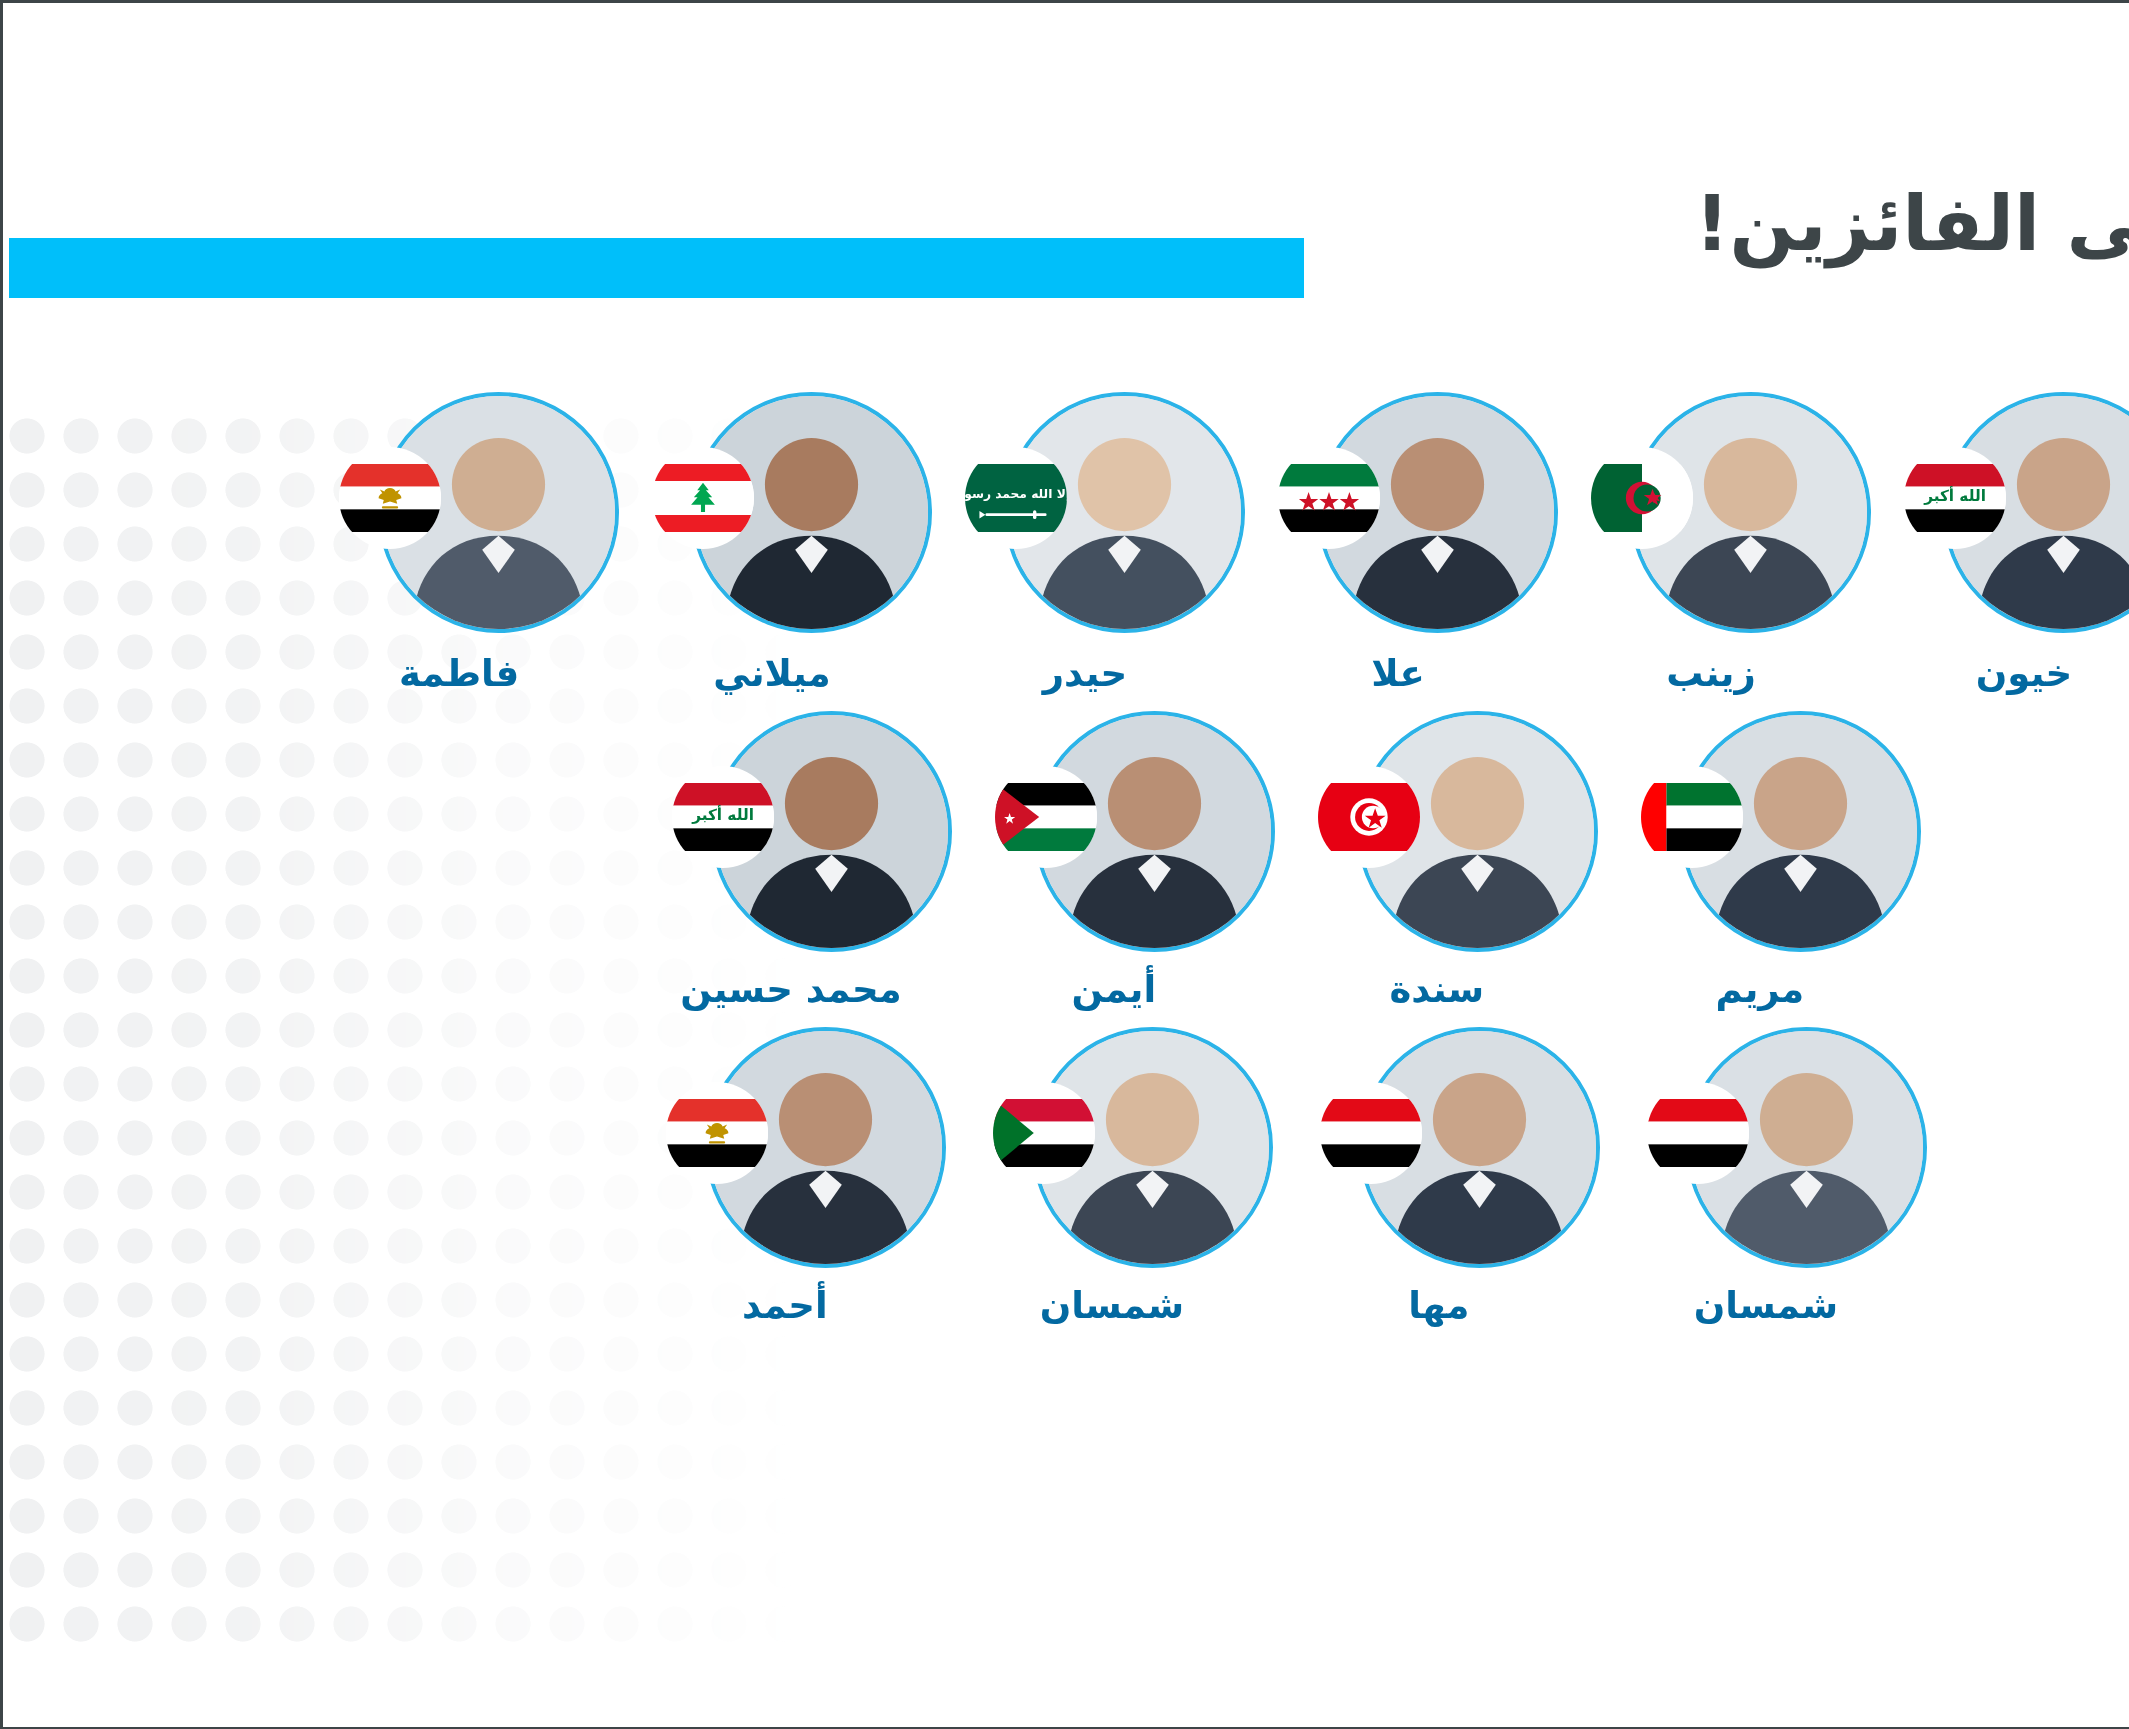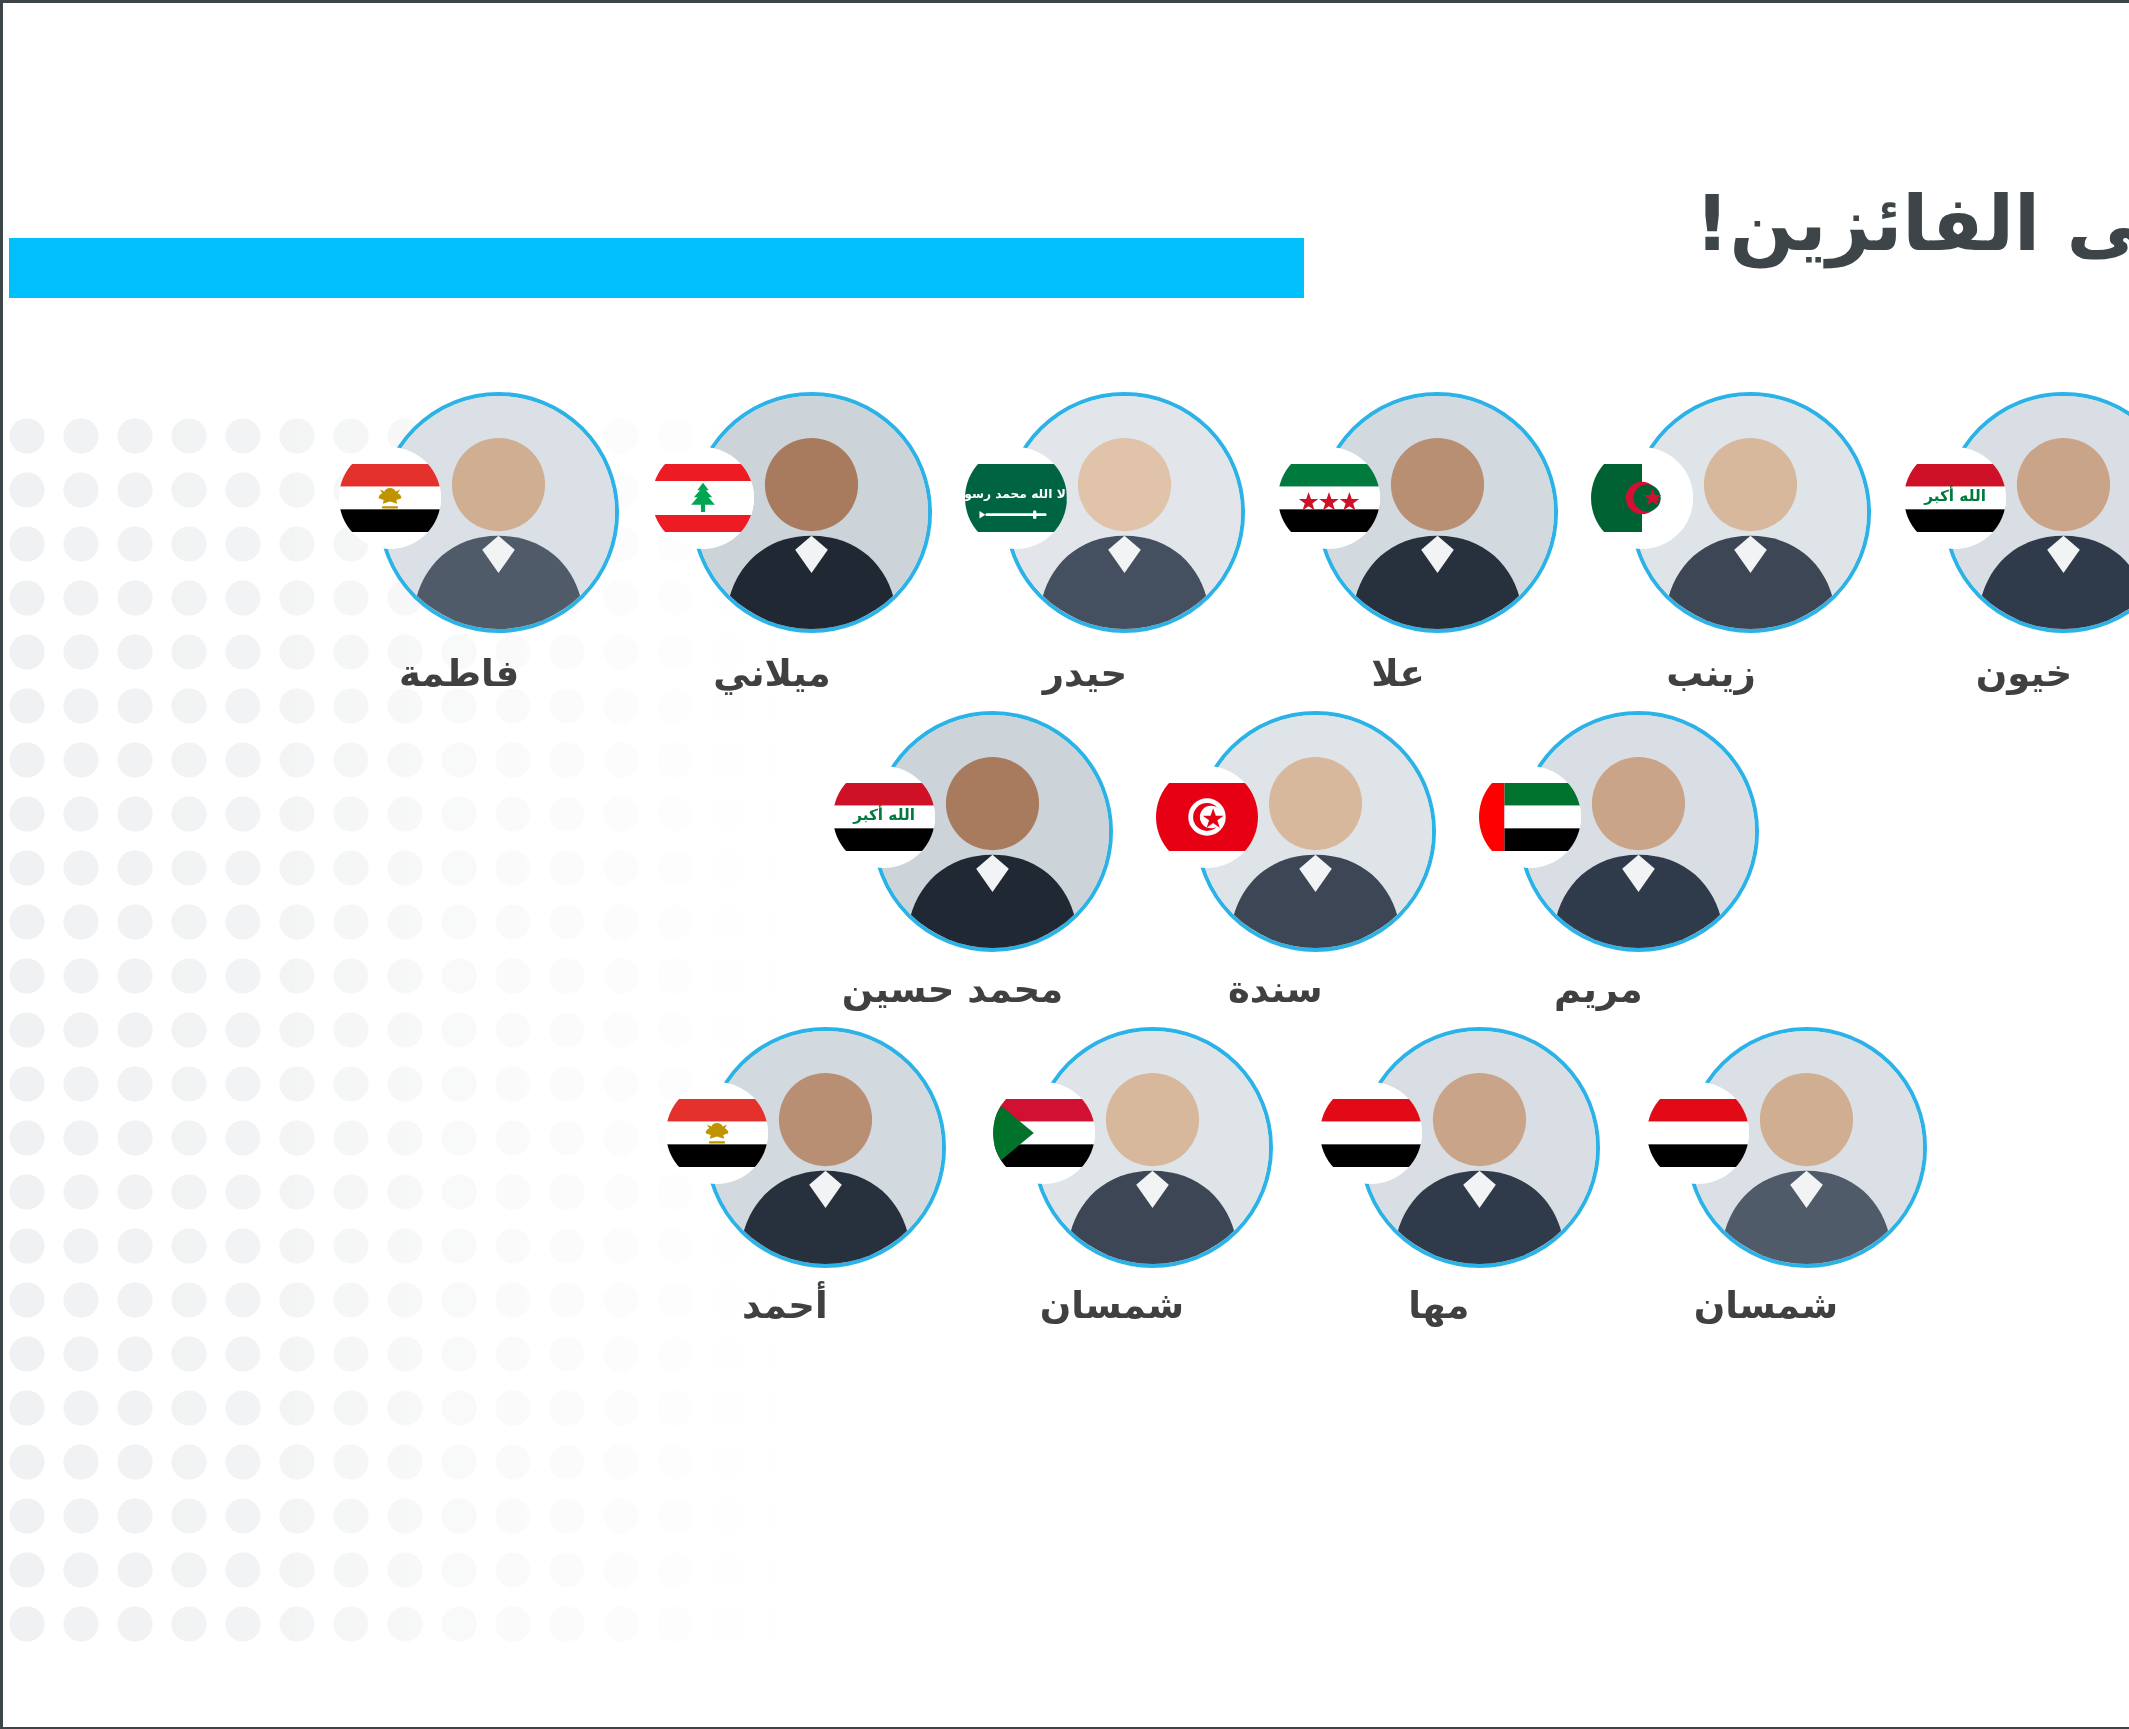--- a/index.html
+++ b/index.html
@@ -54,21 +54,21 @@
   .avatar-ring svg { width:100%; height:100%; display:block; }
 
   .flag-badge {
     position:absolute; left:0; top:55px; width:102px; height:102px;
     border-radius:50%; overflow:hidden; z-index:3;
     background:#fff;
   }
   .flag-badge svg { width:100%; height:100%; display:block; }
 
   .winner-name {
-    margin-top:19px; font-size:37px; font-weight:700; color:#404040;
+    margin-top:19px; font-size:37px; font-weight:700; color:#0369a1;
     direction:rtl; text-align:right; white-space:nowrap; line-height:1.2;
   }
 
   
   #row-2 .avatar-wrap, #row-3 .avatar-wrap { width:238px; height:238px; }
 </style>
 </head>
 <body>
 
 <div id="frame-left"></div>
@@ -267,20 +267,42 @@
       <polygon fill="#E70013" points="33.6,14.8 35.2,19.2 39.8,19.2 36.1,21.9 37.5,26.3 33.6,23.6 29.8,26.3 31.2,21.9 27.5,19.2 32.1,19.2"></polygon>
     </svg>
           </div>
         </div>
         <div class="winner-name">سندة</div>
       </div>
       <div class="winner-card">
         <div class="avatar-wrap">
           <div class="avatar-ring">
             <svg viewBox="0 0 100 100" preserveAspectRatio="xMidYMid slice">
+    <rect width="100" height="100" fill="#d2d9df"></rect>
+    <circle cx="50" cy="38" r="20" fill="#b98f74"></circle>
+    <path d="M50 60 c-20 0 -33 13 -36 30 l0 12 72 0 0 -12 c-3 -17 -16 -30 -36 -30 z" fill="#27303d"></path>
+    <path d="M50 60 l-7 6 7 10 7 -10 z" fill="#f2f3f5"></path>
+  </svg>
+          </div>
+          <div class="flag-badge" title="Jordan">
+            <svg viewBox="0 0 60 40">
+      <rect width="60" height="13.33" fill="#000"></rect>
+      <rect y="13.33" width="60" height="13.34" fill="#fff"></rect>
+      <rect y="26.67" width="60" height="13.33" fill="#007A3D"></rect>
+      <polygon points="0,0 26,20 0,40" fill="#CE1126"></polygon>
+      <polygon fill="#fff" points="8.6,17.6 9.4,20 11.9,20 9.9,21.5 10.6,23.9 8.6,22.4 6.6,23.9 7.3,21.5 5.3,20 7.8,20"></polygon>
+    </svg>
+          </div>
+        </div>
+        <div class="winner-name">أيمن</div>
+      </div>
+      <div class="winner-card">
+        <div class="avatar-wrap">
+          <div class="avatar-ring">
+            <svg viewBox="0 0 100 100" preserveAspectRatio="xMidYMid slice">
     <rect width="100" height="100" fill="#ccd4da"></rect>
     <circle cx="50" cy="38" r="20" fill="#a87b5f"></circle>
     <path d="M50 60 c-20 0 -33 13 -36 30 l0 12 72 0 0 -12 c-3 -17 -16 -30 -36 -30 z" fill="#1f2833"></path>
     <path d="M50 60 l-7 6 7 10 7 -10 z" fill="#f2f3f5"></path>
   </svg>
           </div>
           <div class="flag-badge" title="Iraq">
             <svg viewBox="0 0 60 40">
       <rect width="60" height="13.33" fill="#CE1126"></rect>
       <rect y="13.33" width="60" height="13.34" fill="#fff"></rect>

